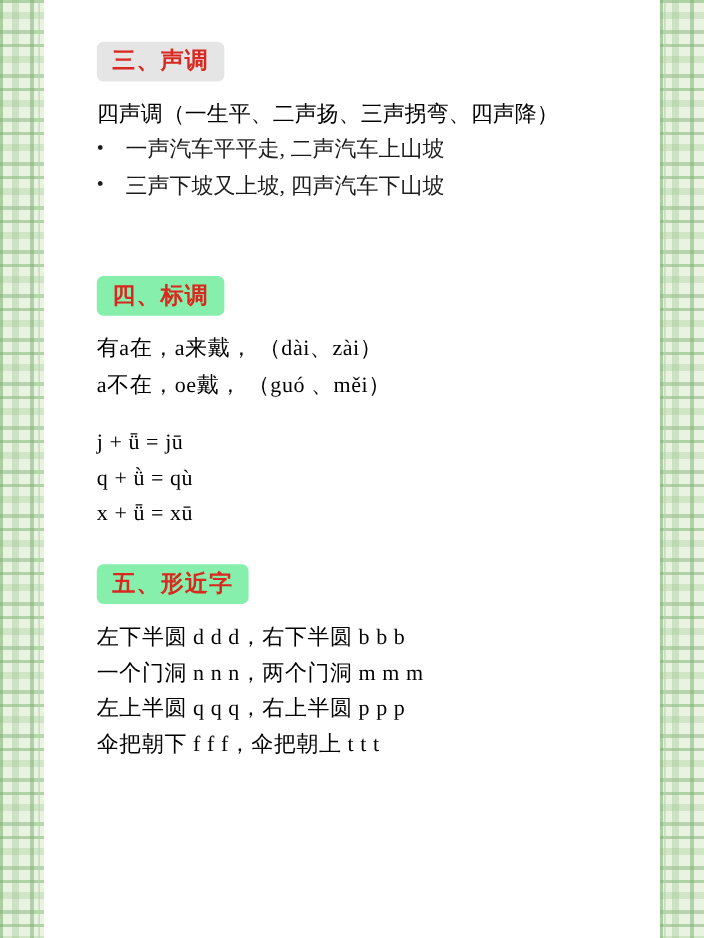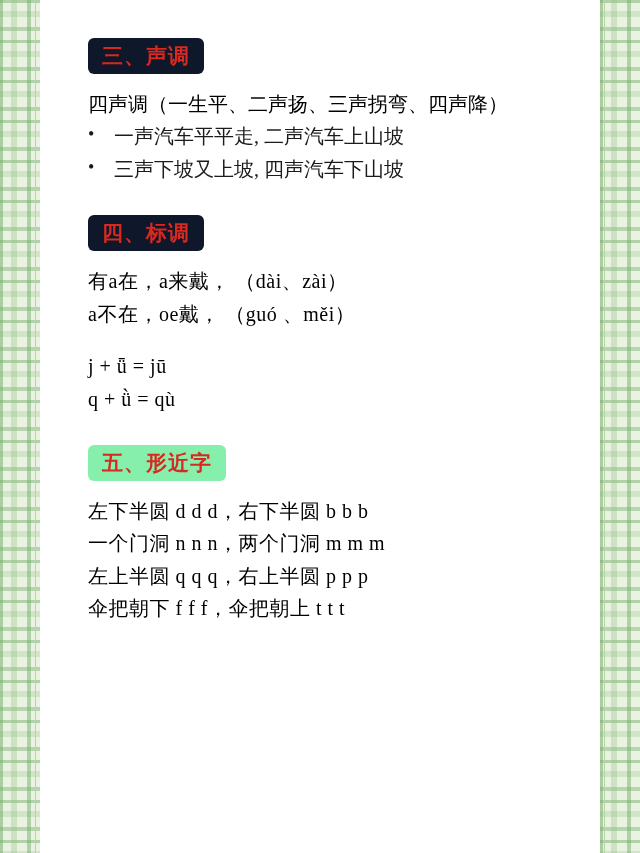--- a/index.html
+++ b/index.html
@@ -71,22 +71,22 @@
     background: #ffdc6e;
     color: #d8281f;
     font-weight: bold;
     font-size: 21px;
     letter-spacing: 1px;
     padding: 6px 14px 7px 14px;
     border-radius: 6px;
     line-height: 1.1;
     margin-bottom: 14px;
   }
-  .section-heading.h-tone { background: #0f172a; }
-  .section-heading.h-mark { background: #0f172a; }
+  .section-heading.h-tone { background: #e5e5e5; }
+  .section-heading.h-mark { background: #86efac; margin-top: 36px; }
   .section-heading.h-shape { background: #86efac; }
 
   .line {
     font-size: 20px;
     color: #000000;
     line-height: 1.62;
     font-family: "Liberation Serif", serif;
     white-space: pre;
   }
   .bullet-line {
@@ -145,20 +145,21 @@
 
     <div class="section">
       <div class="section-heading h-mark">四、标调</div>
       <div class="line mono-ish">有a在，a来戴， （dài、zài）</div>
       <div class="line mono-ish">a不在，oe戴， （guó 、měi）</div>
 
       <div class="spacer-md"></div>
 
       <div class="line mono-ish">j + ǖ = jū</div>
       <div class="line mono-ish">q + ǜ = qù</div>
+      <div class="line mono-ish">x + ǖ = xū</div>
     </div>
 
     <div class="spacer-lg"></div>
 
     <div class="section">
       <div class="section-heading h-shape">五、形近字</div>
       <div class="line mono-ish">左下半圆 d d d，右下半圆 b b b</div>
       <div class="line mono-ish">一个门洞 n n n，两个门洞 m m m</div>
       <div class="line mono-ish">左上半圆 q q q，右上半圆 p p p</div>
       <div class="line mono-ish">伞把朝下 f f f，伞把朝上 t t t</div>

